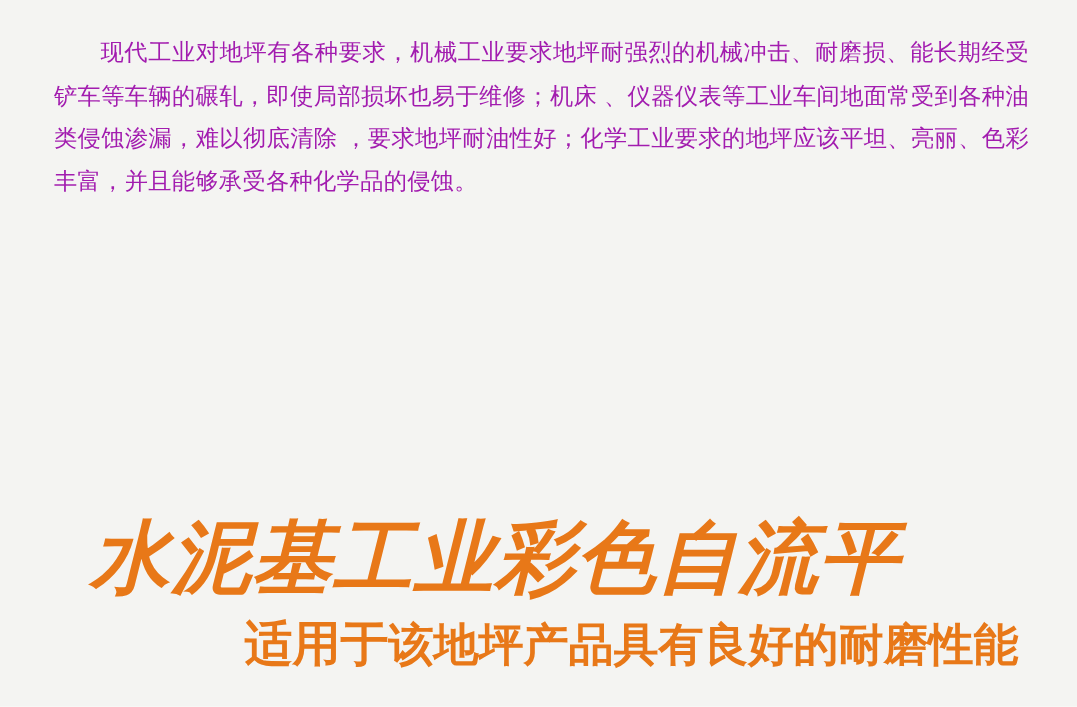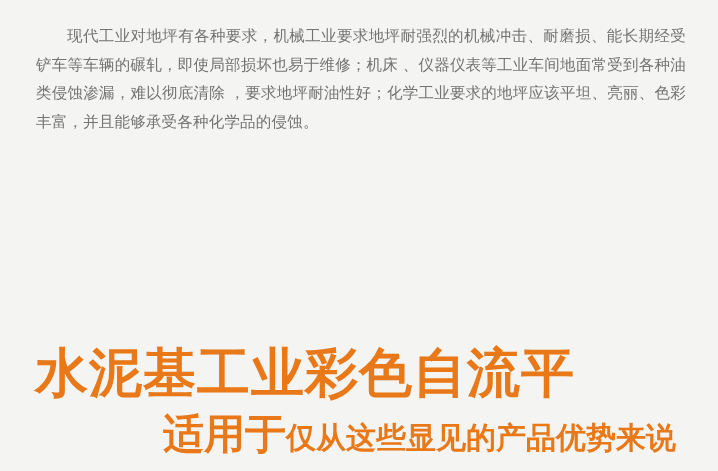--- a/index.html
+++ b/index.html
@@ -12,66 +12,67 @@
     width: 718px;
     height: 471px;
     background: #f4f4f2;
     overflow: hidden;
   }
   .body-text {
     position: absolute;
     top: 22px;
     left: 36px;
     width: 650px;
-    color: #737373;
+    color: #a21caf;
     font-size: 15.5px;
     line-height: 28.5px;
     text-align: justify;
   }
   .body-text p {
     margin: 0;
     text-indent: 2em;
     letter-spacing: 0.2px;
   }
   .banner-title {
     position: absolute;
     top: 344px;
-    left: 35px;
+    left: 60px;
     color: #e87818;
     font-size: 53px;
     line-height: 1.1;
     font-weight: bold;
     letter-spacing: 1px;
     white-space: nowrap;
+    font-style: italic;
   }
   .banner-subtitle {
     position: absolute;
     top: 412px;
     left: 163px;
     color: #e87818;
     font-weight: bold;
     white-space: nowrap;
   }
   .banner-subtitle .lead {
-    font-size: 41px;
+    font-size: 32px;
     line-height: 1.1;
   }
   .banner-subtitle .rest {
     font-size: 30px;
     line-height: 1.1;
   }
 </style>
 </head>
 <body>
 
 <div class="page">
 
   <div class="body-text">
     <p>现代工业对地坪有各种要求，机械工业要求地坪耐强烈的机械冲击、耐磨损、能长期经受铲车等车辆的碾轧，即使局部损坏也易于维修；机床 、仪器仪表等工业车间地面常受到各种油类侵蚀渗漏，难以彻底清除 ，要求地坪耐油性好；化学工业要求的地坪应该平坦、亮丽、色彩丰富，并且能够承受各种化学品的侵蚀。</p>
   </div>
 
   <div class="banner-title">水泥基工业彩色自流平</div>
 
   <div class="banner-subtitle">
-    <span class="lead">适用于</span><span class="rest">仅从这些显见的产品优势来说</span>
+    <span class="lead">适用于</span><span class="rest">该地坪产品具有良好的耐磨性能</span>
   </div>
 
 </div>
 
 </body></html>

